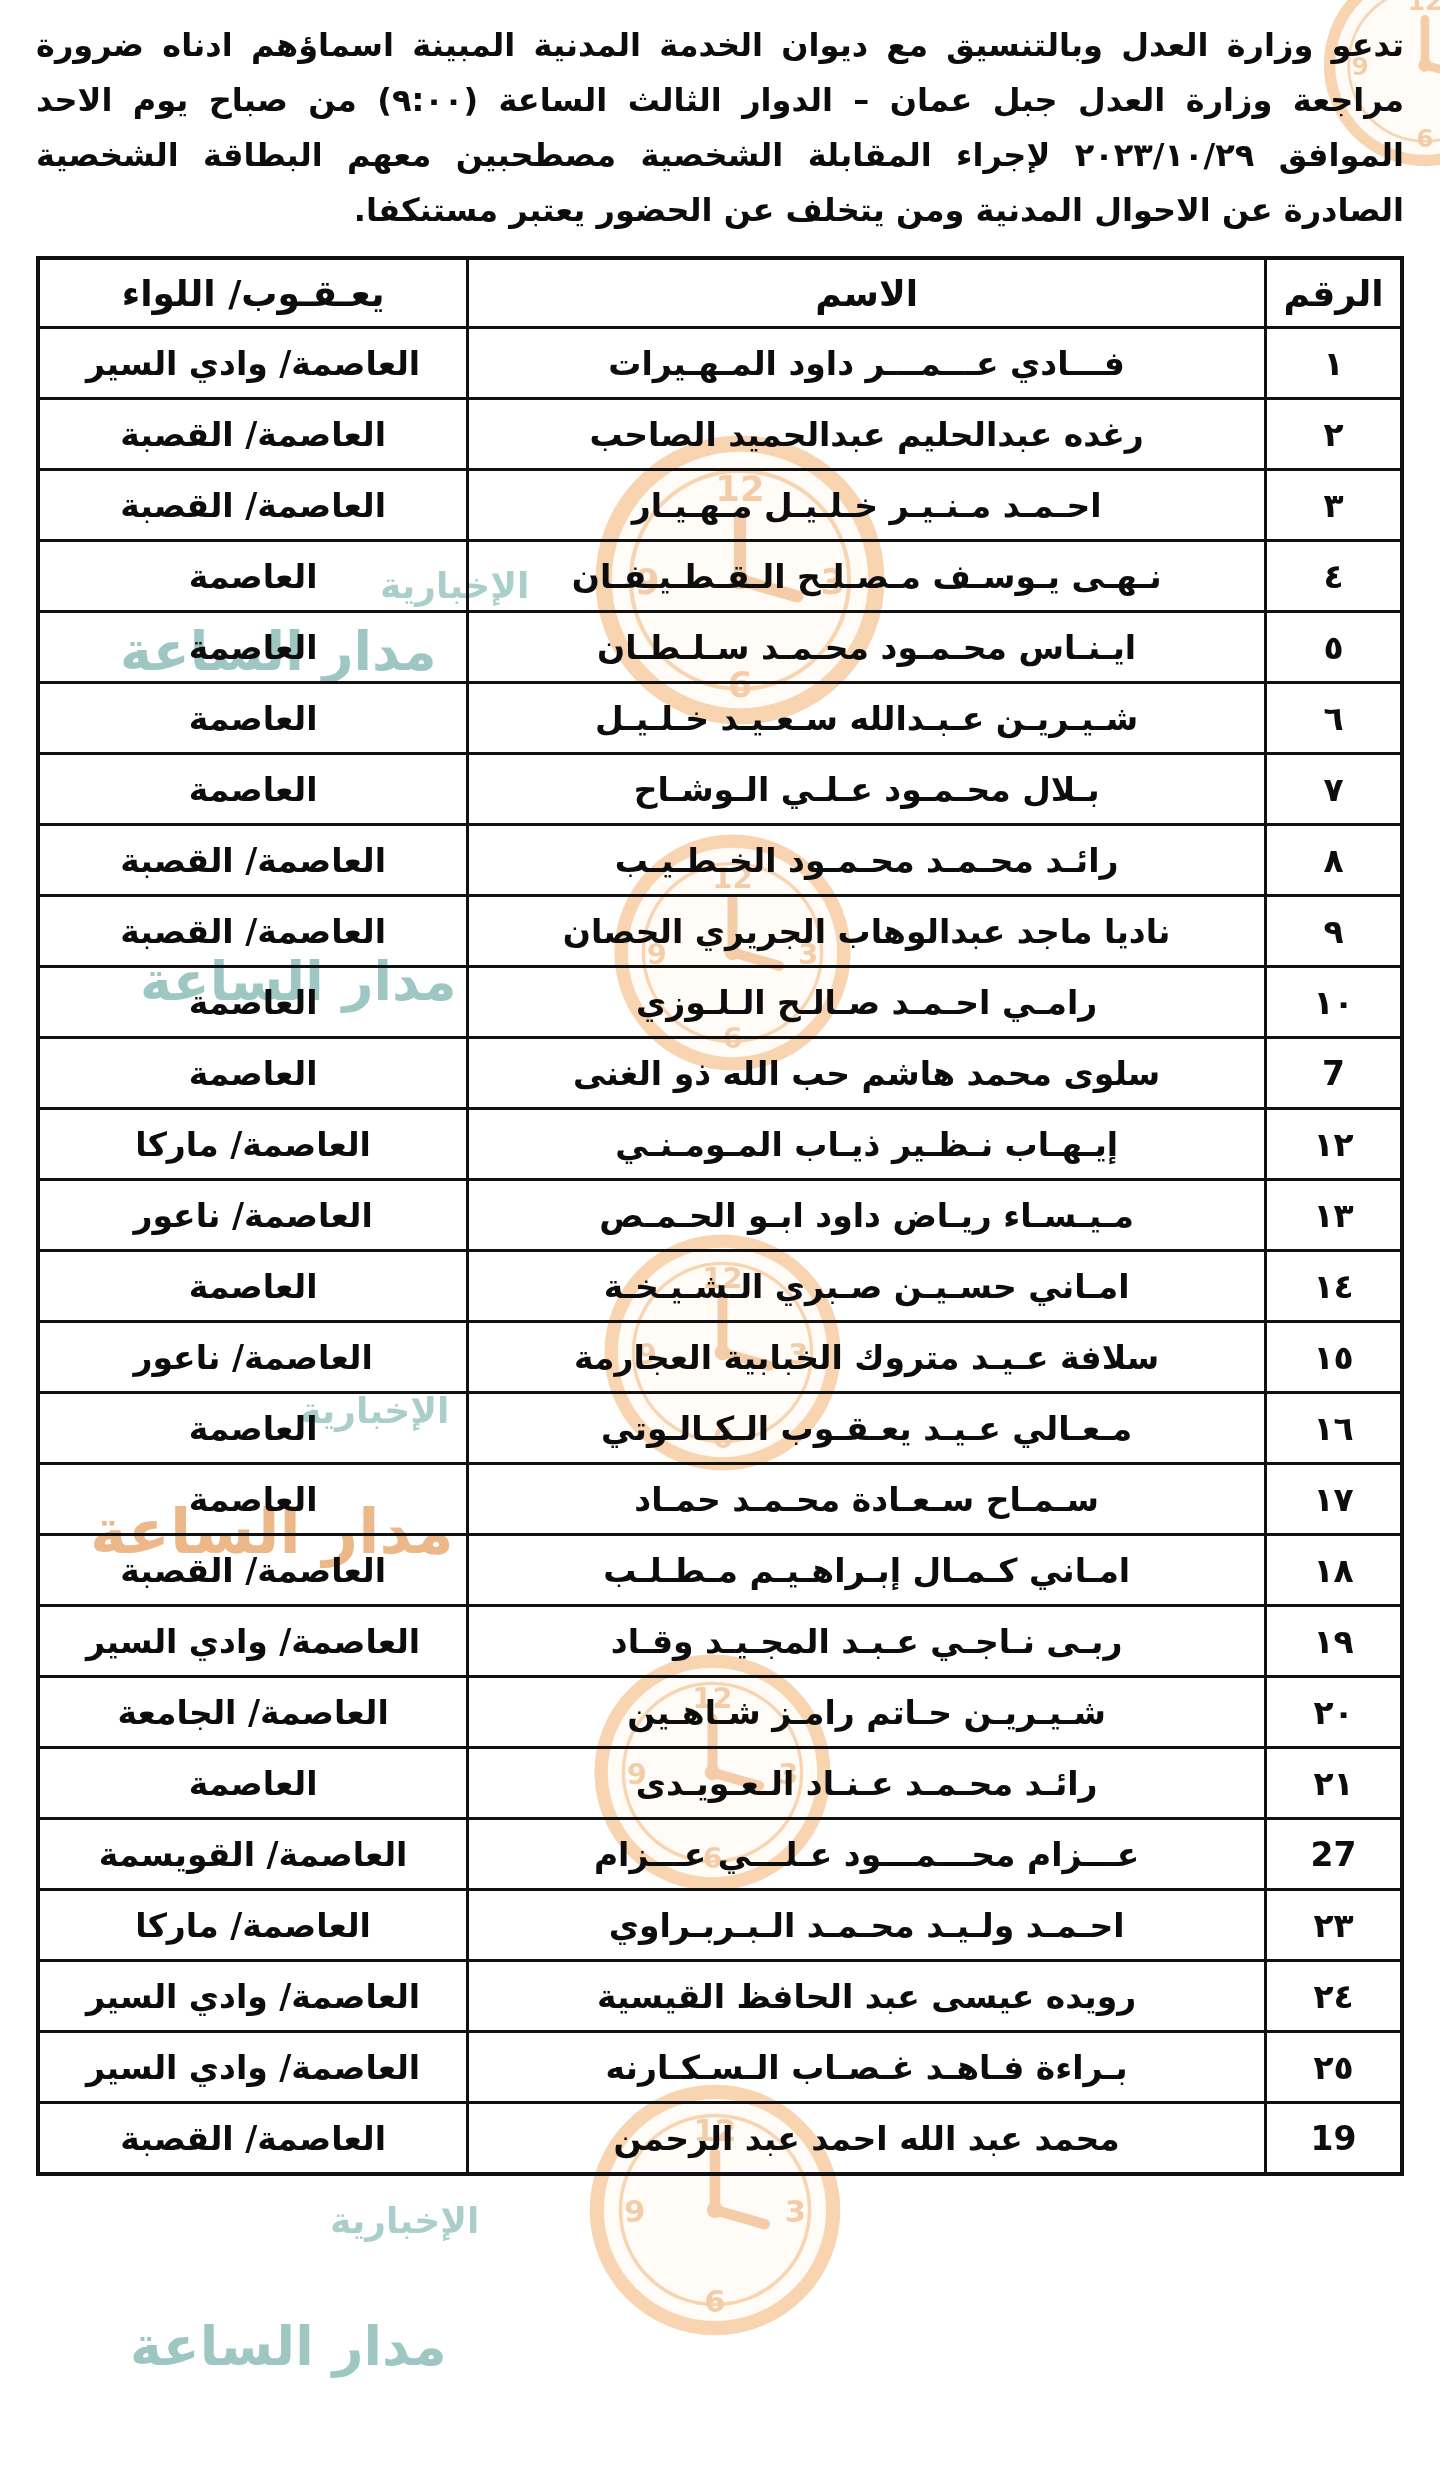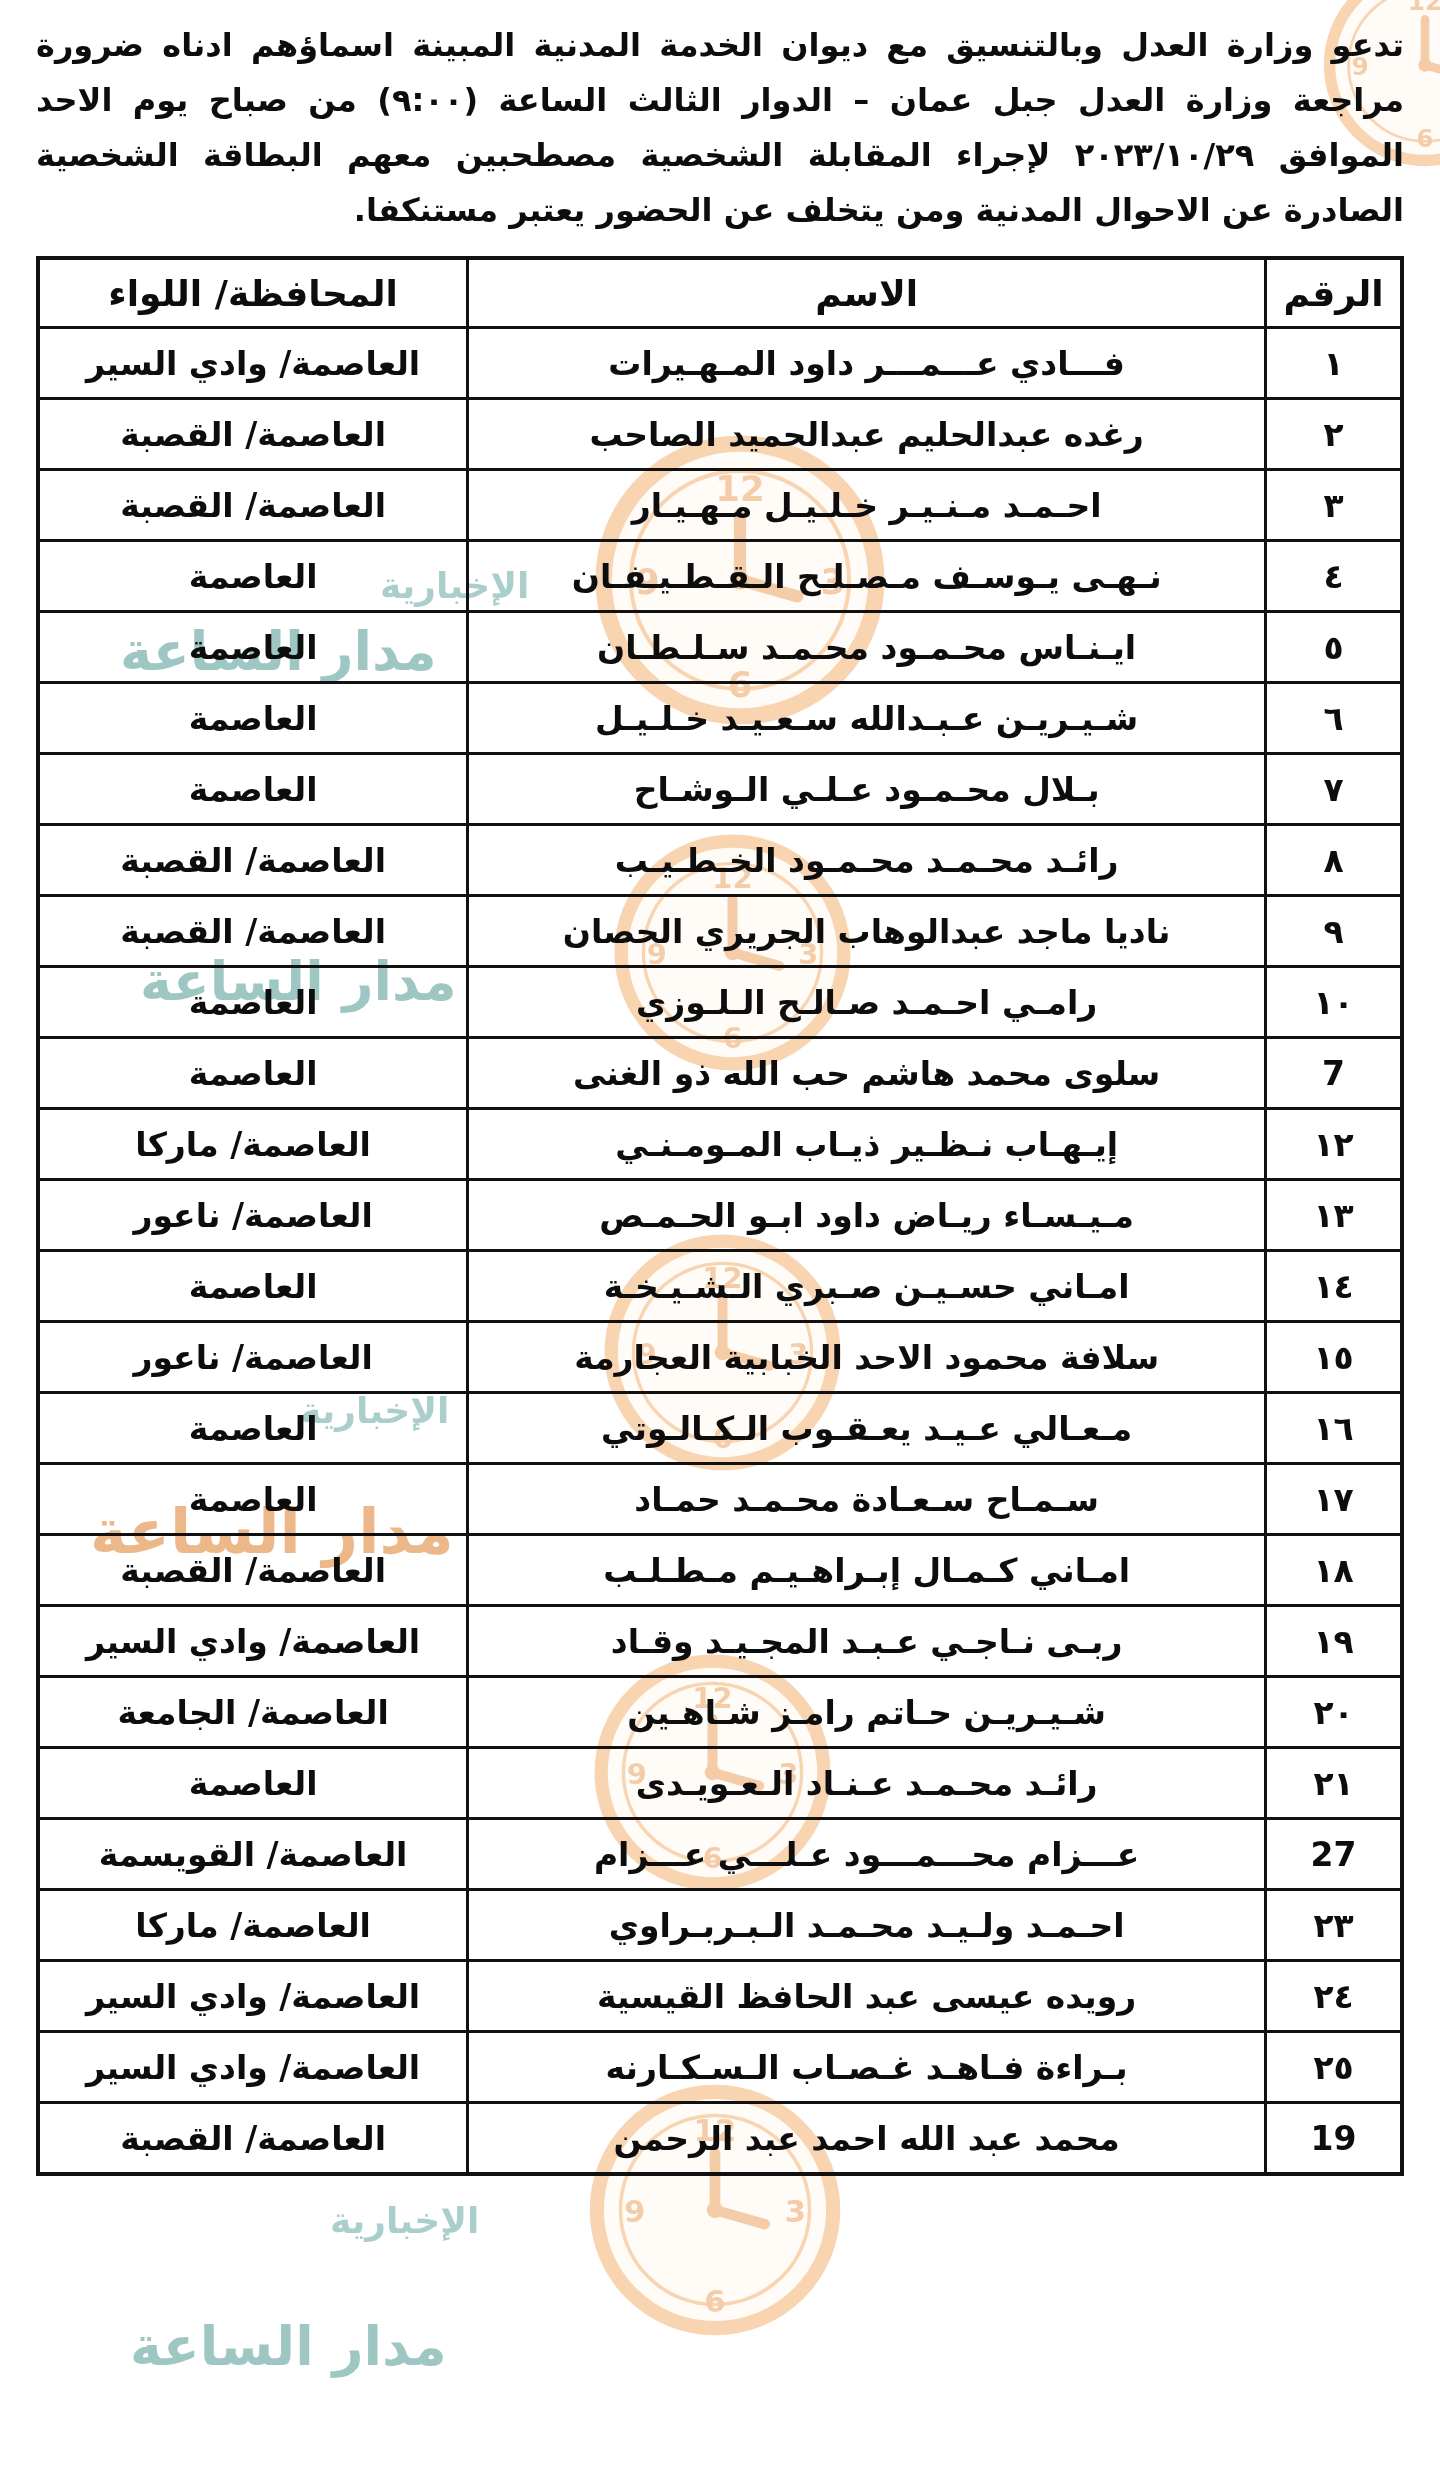--- a/index.html
+++ b/index.html
@@ -99,21 +99,21 @@
     <table class="list">
       <colgroup>
         <col class="c-no">
         <col class="c-name">
         <col class="c-gov">
       </colgroup>
       <thead>
         <tr>
           <th>الرقم</th>
           <th>الاسم</th>
-          <th>المحافظة/ اللواء</th>
+          <th>يعـقـوب/ اللواء</th>
         </tr>
       </thead>
       <tbody>
 
       <tr>
           <td class="cell-no">١</td>
           <td class="cell-name">فـــادي عـــمـــر داود المـهـيرات</td>
           <td class="cell-gov">العاصمة/ وادي السير</td>
         </tr>
           <tr>
@@ -176,21 +176,21 @@
           <td class="cell-name">مـيـسـاء ريـاض داود ابـو الحـمـص</td>
           <td class="cell-gov">العاصمة/ ناعور</td>
         </tr>
           <tr>
           <td class="cell-no">١٤</td>
           <td class="cell-name">امـاني حسـيـن صـبري الـشـيـخـة</td>
           <td class="cell-gov">العاصمة</td>
         </tr>
           <tr>
           <td class="cell-no">١٥</td>
-          <td class="cell-name">سلافة محمود الاحد الخبابية العجارمة</td>
+          <td class="cell-name">سلافة عـيـد متروك الخبابية العجارمة</td>
           <td class="cell-gov">العاصمة/ ناعور</td>
         </tr>
           <tr>
           <td class="cell-no">١٦</td>
           <td class="cell-name">مـعـالي عـيـد يعـقـوب الـكـالـوتي</td>
           <td class="cell-gov">العاصمة</td>
         </tr>
           <tr>
           <td class="cell-no">١٧</td>
           <td class="cell-name">سـمـاح سـعـادة محـمـد حمـاد</td>

